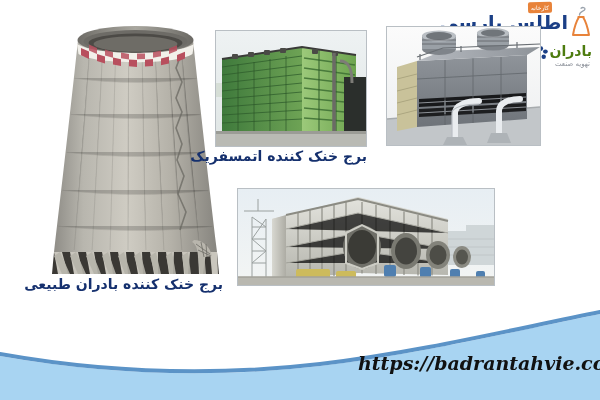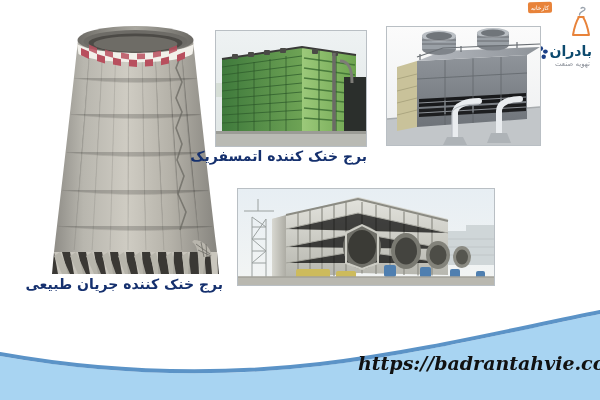--- a/index.html
+++ b/index.html
@@ -30,21 +30,21 @@
   .atlas-text{
     position:absolute;right:26px;top:10px;
     color:#1b3f86;font-size:19px;line-height:20px;
     font-weight:bold;direction:rtl;white-space:nowrap;
     letter-spacing:-0.5px;
   }
   .tower-mark{position:absolute;right:2px;top:4px;width:22px;height:30px;}
   .logo-sub{position:absolute;right:2px;top:42px;width:110px;height:34px;}
   .badran-text{
     position:absolute;right:0px;top:0px;
-    color:#0c4a6e;font-size:14px;line-height:15px;
+    color:#4d7c0f;font-size:14px;line-height:15px;
     font-weight:bold;direction:rtl;white-space:nowrap;
   }
   .badran-mark{position:absolute;right:44px;top:1px;width:14px;height:14px;}
   .tahvie-text{
     position:absolute;right:2px;top:16px;
     color:#8a8f98;font-size:7px;line-height:9px;
     direction:rtl;white-space:nowrap;letter-spacing:0.4px;text-align:center;
   }
 
   
@@ -92,20 +92,21 @@
       <path d="M0,46 C90,62 200,70 320,56 C420,44 510,22 600,4 L600,90 L0,90 Z" fill="#a8d4f2"></path>
       <path d="M0,44 C90,60 200,68 320,54 C420,42 510,20 600,2" fill="none" stroke="#5b93c7" stroke-width="4" stroke-linecap="round"></path>
     </svg>
   </div>
 
   <div class="logo-block">
 
     <div class="logo-main">
       <div class="kar-badge">کارخانه</div>
 
+      <div class="atlas-text">اطلس پارسی</div>
 
       <span class="tower-mark">
         <svg width="22" height="30" viewBox="0 0 22 30">
           <path d="M3,29 C4.5,20 6.5,15 9,11 L13,11 C15.5,15 17.5,20 19,29 Z" fill="none" stroke="#e8833a" stroke-width="2" stroke-linejoin="round"></path>
           <path d="M8.4,11 L13.6,11" stroke="#e8833a" stroke-width="2" stroke-linecap="round"></path>
           <path d="M9.5,9 C9.5,5 15,5.5 15,3 C15,1.5 12.5,1 11,2.2" fill="none" stroke="#9aa3ad" stroke-width="1.3" stroke-linecap="round"></path>
         </svg>
       </span>
     </div>
 
@@ -503,21 +504,21 @@
       <g fill="#cdbb5c">
         <rect x="58" y="80" width="34" height="12" rx="2"></rect>
         <rect x="98" y="82" width="20" height="10" rx="2"></rect>
       </g>
 
       <rect x="0" y="88" width="256" height="8" fill="#b9b8b0"></rect>
       <path d="M0,88 L256,88" stroke="#a3a29a" stroke-width="1.5"></path>
     </svg>
   </div>
 
-  <div class="caption" id="cap-natural">برج خنک کننده جریان طبیعی</div>
+  <div class="caption" id="cap-natural">برج خنک کننده بادران طبیعی</div>
 
   <div class="caption" id="cap-atmos">برج خنک کننده اتمسفریک</div>
 
 
 
   <div class="site-url">https://badrantahvie.com</div>
 
 </div>
 
 </body></html>

